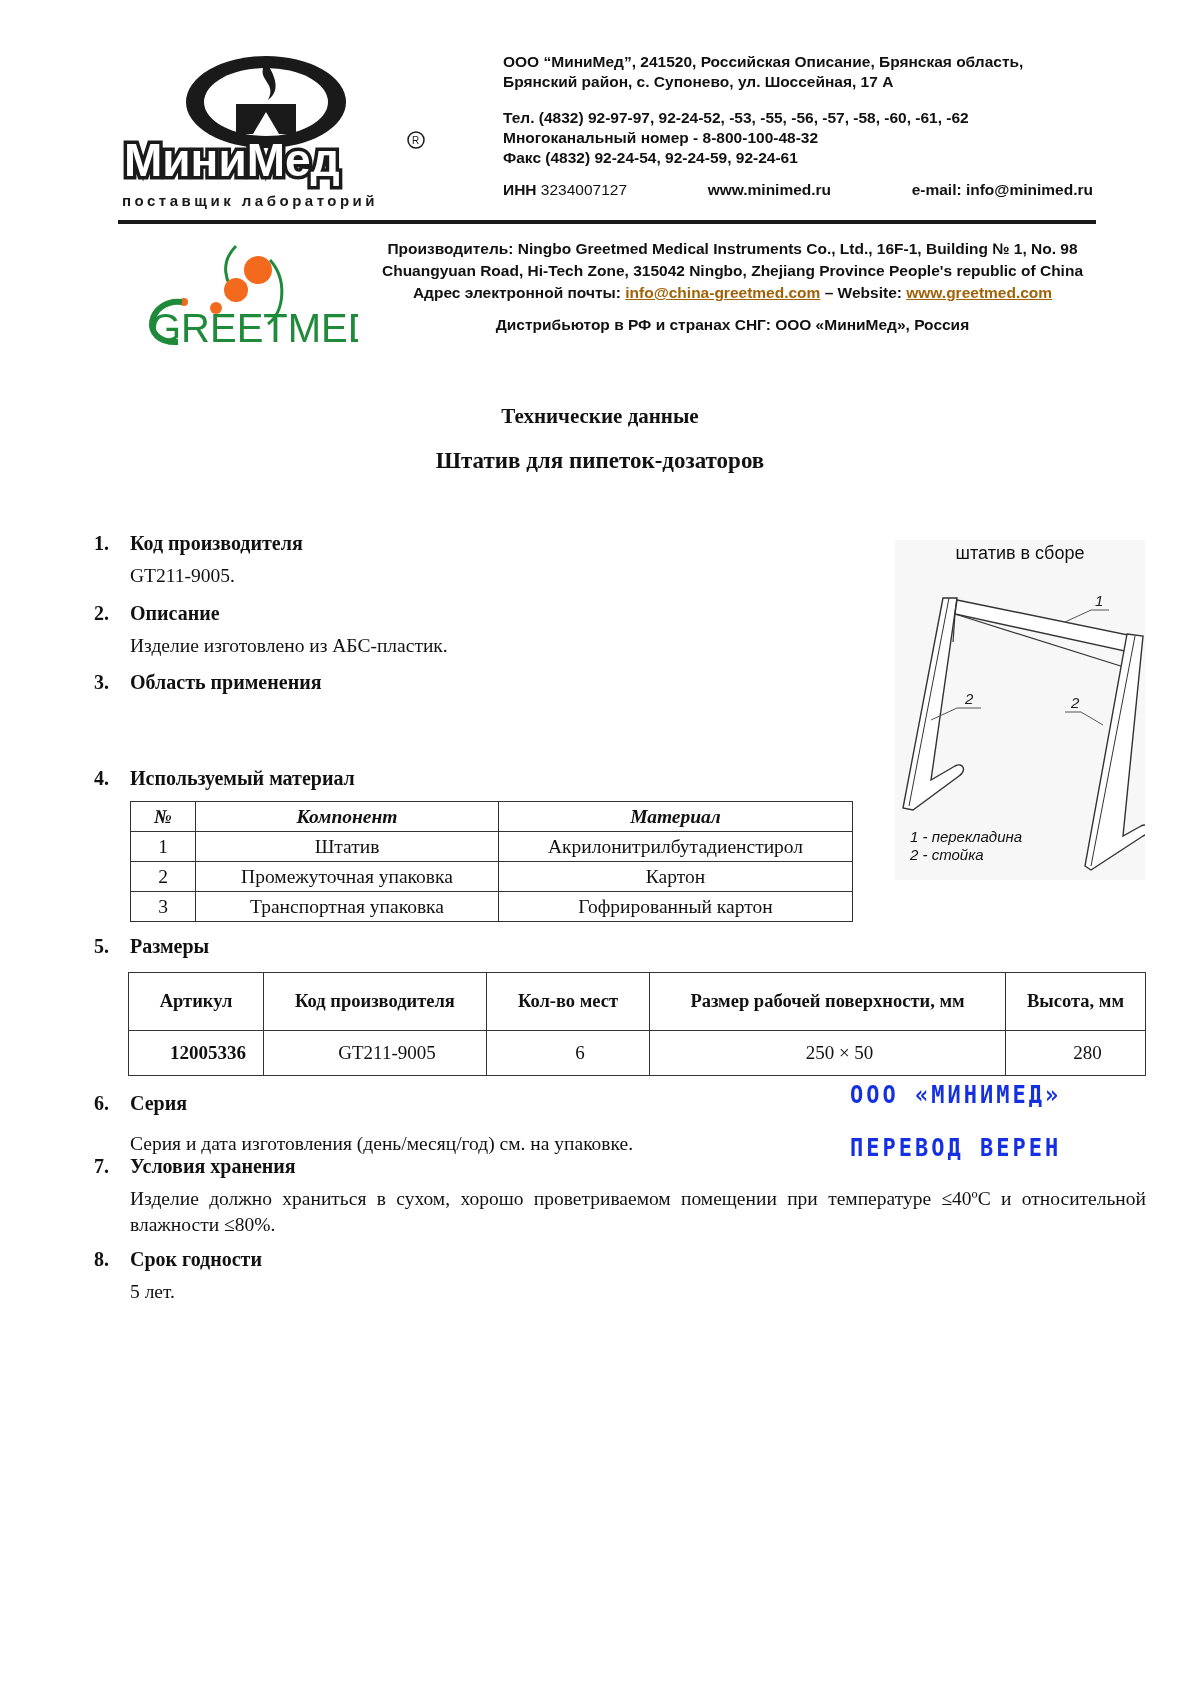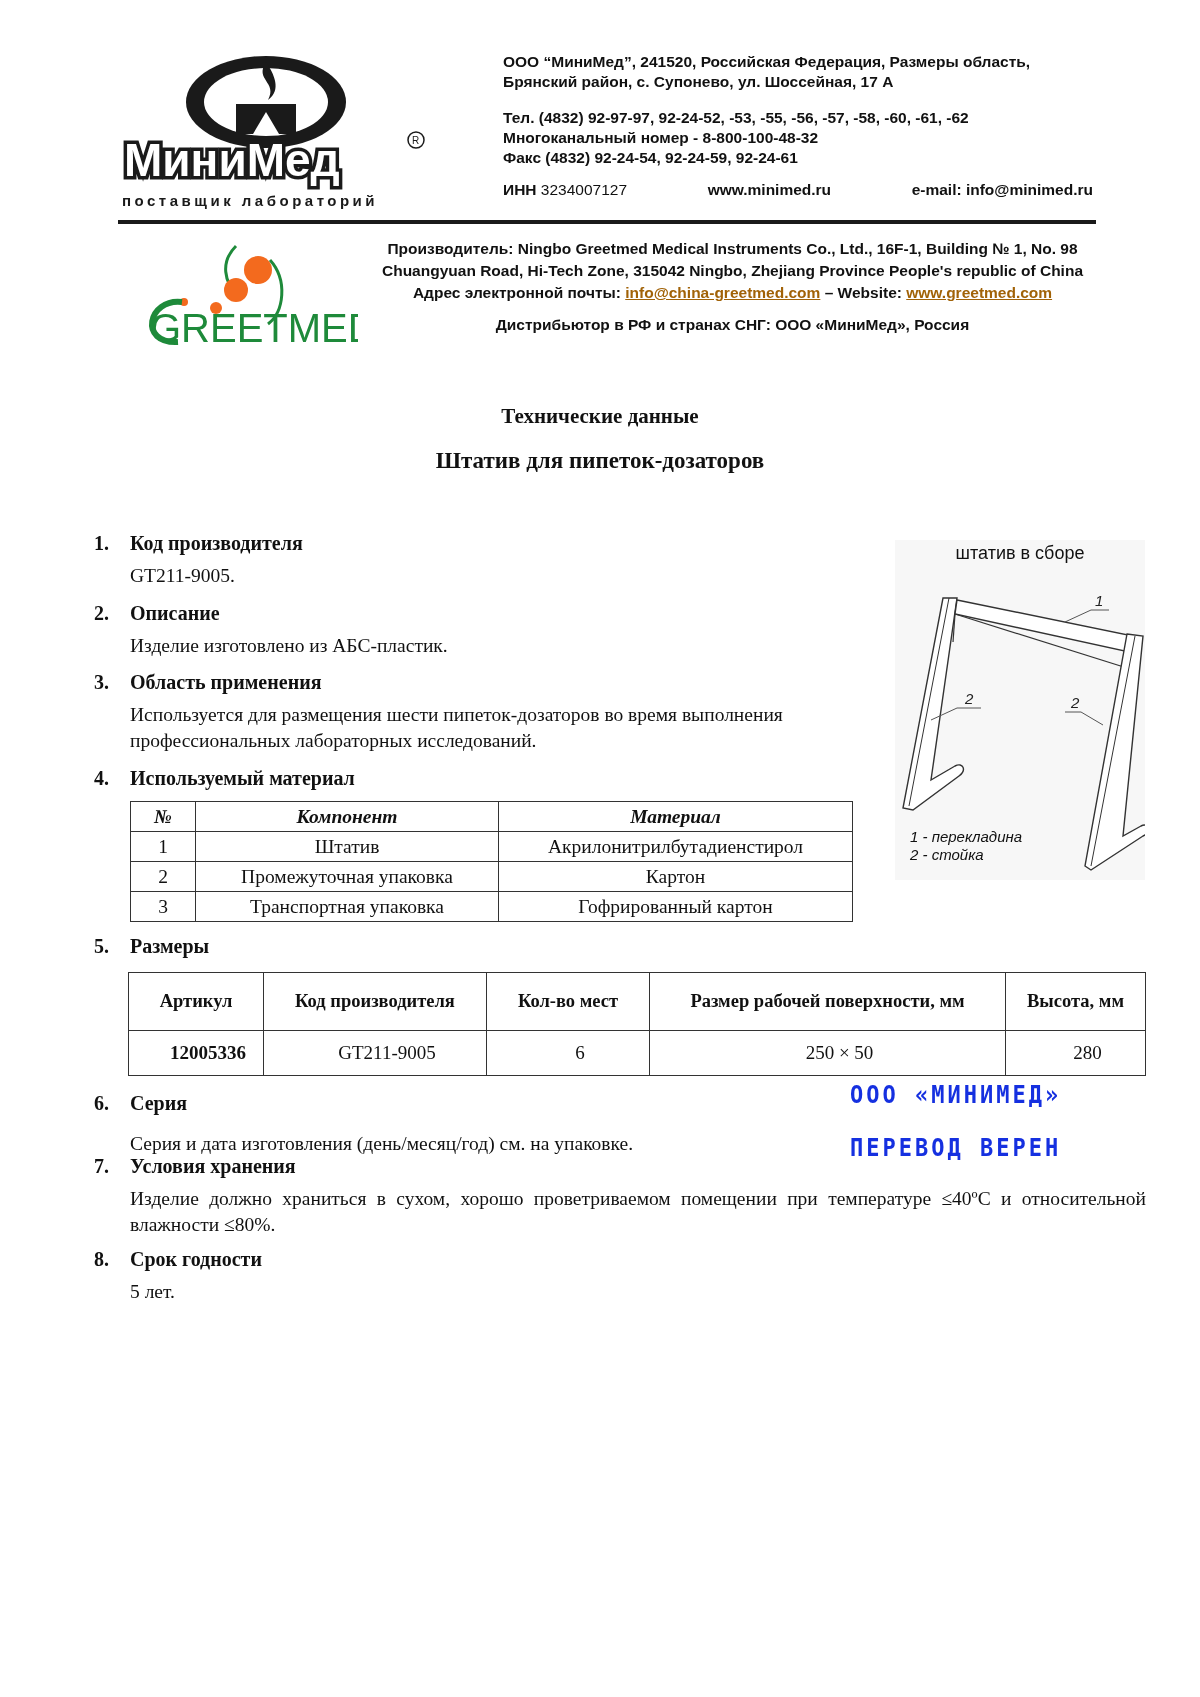--- a/index.html
+++ b/index.html
@@ -61,21 +61,21 @@
   <path d="M148 10 C136 28 160 30 150 48 C164 38 156 22 148 10 Z" fill="#1a1a1a"></path>
   <rect x="118" y="52" width="60" height="30" fill="#1a1a1a"></rect>
   <path d="M135 82 L148 60 L161 82 Z" fill="#fff"></path>
   <text x="6" y="124" font-family="Liberation Sans, sans-serif" font-weight="bold" font-size="46" fill="#fff" stroke="#1a1a1a" stroke-width="7" paint-order="stroke">МиниМед</text>
   <circle cx="298" cy="88" r="8" fill="none" stroke="#1a1a1a" stroke-width="1.5"></circle>
   <text x="294" y="92" font-size="10" font-family="Liberation Sans, sans-serif" fill="#1a1a1a">R</text>
   <text x="4" y="154" font-family="Liberation Sans, sans-serif" font-weight="bold" font-size="15" letter-spacing="3.5" fill="#1a1a1a">поставщик лабораторий</text>
 </svg>
 
 <div id="minimed-info" class="abs sans">
-  <div>ООО “МиниМед”, 241520, Российская Федерация, Размеры область,</div>
+  <div>ООО “МиниМед”, 241520, Российская Описание, Брянская область,</div>
   <div>Брянский район, с. Супонево, ул. Шоссейная, 17 А</div>
   <div class="gap"></div>
   <div>Тел. (4832) 92-97-97, 92-24-52, -53, -55, -56, -57, -58, -60, -61, -62</div>
   <div>Многоканальный номер - 8-800-100-48-32</div>
   <div>Факс (4832) 92-24-54, 92-24-59, 92-24-61</div>
   <div class="contacts">
     <span><span>ИНН</span> <span class="inn-num">3234007127</span></span>
     <span>www.minimed.ru</span>
     <span>e-mail: info@minimed.ru</span>
   </div>
@@ -123,24 +123,20 @@
       <span>Описание</span>
     </div>
   <div class="sec-body" style="margin-top:8px;">Изделие изготовлено из АБС-пластик.</div>
 </div>
 
 <div class="abs serif" style="top:671px;left:0;">
   <div class="sec-head">
       <span class="num">3.</span>
       <span>Область применения</span>
     </div>
-  <div class="sec-body" style="margin-top:8px;">
-    <div>Используется для размещения шести пипеток-дозаторов во время выполнения</div>
-    <div>профессиональных лабораторных исследований.</div>
-  </div>
 </div>
 
 <div class="abs serif" style="top:767px;left:0;">
   <div class="sec-head">
       <span class="num">4.</span>
       <span>Используемый материал</span>
     </div>
 </div>
 
 <table id="materials-table" class="abs serif">

